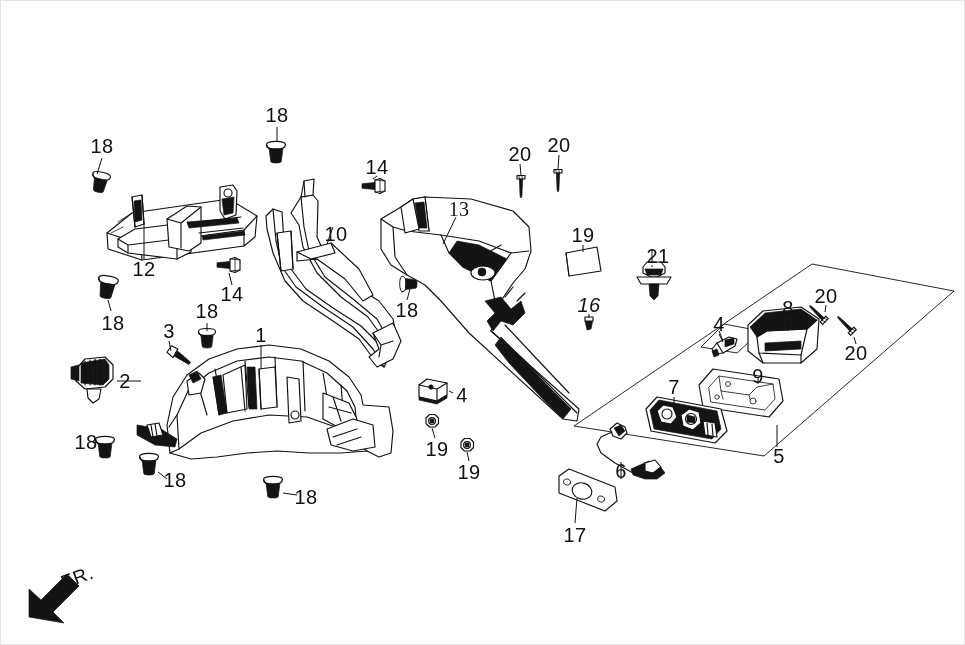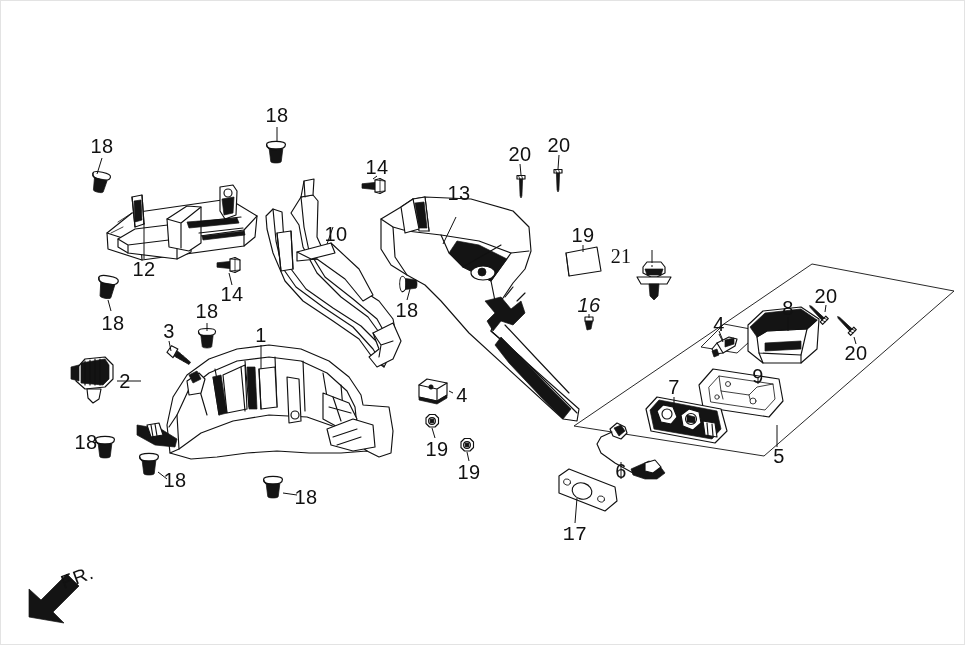--- a/index.html
+++ b/index.html
@@ -368,36 +368,36 @@
       <div class="num" style="left: 168px; top: 330px;">3</div>
       <div class="num" style="left: 718px; top: 323px;">4</div>
       <div class="num" style="left: 778px; top: 455px;">5</div>
       <div class="num" style="left: 620px; top: 470px;">6</div>
       <div class="num" style="left: 673px; top: 386px;">7</div>
       <div class="num" style="left: 787px; top: 307px;">8</div>
       <div class="num" style="left: 757px; top: 375px;">9</div>
       <div class="num" style="left: 582px; top: 234px;">19</div>
       <div class="num" style="left: 461px; top: 394px;">4</div>
       <div class="num" style="left: 143px; top: 268px;">12</div>
-      <div class="num" style="left: 458px; top: 192px;">13</div>
+      <div class="num" style="left: 458px; top: 208px; font-family: Liberation Serif, serif;">13</div>
       <div class="num" style="left: 376px; top: 166px;">14</div>
       <div class="num" style="left: 231px; top: 293px;">14</div>
       <div class="num" style="left: 335px; top: 233px;">10</div>
       <div class="num" style="left: 588px; top: 304px; font-style: italic;">16</div>
-      <div class="num" style="left: 574px; top: 534px; font-family: Liberation Mono, monospace;">17</div>
+      <div class="num" style="left: 574px; top: 534px;">17</div>
       <div class="num" style="left: 101px; top: 145px;">18</div>
       <div class="num" style="left: 276px; top: 114px;">18</div>
       <div class="num" style="left: 112px; top: 322px;">18</div>
       <div class="num" style="left: 206px; top: 310px;">18</div>
       <div class="num" style="left: 406px; top: 309px;">18</div>
       <div class="num" style="left: 85px; top: 441px;">18</div>
       <div class="num" style="left: 174px; top: 479px;">18</div>
       <div class="num" style="left: 305px; top: 496px;">18</div>
       <div class="num" style="left: 436px; top: 448px;">19</div>
       <div class="num" style="left: 468px; top: 471px;">19</div>
       <div class="num" style="left: 519px; top: 153px;">20</div>
       <div class="num" style="left: 558px; top: 144px;">20</div>
       <div class="num" style="left: 825px; top: 295px;">20</div>
       <div class="num" style="left: 855px; top: 352px;">20</div>
-      <div class="num" style="left: 620px; top: 255px; font-family: Liberation Serif, serif;">21</div>
+      <div class="num" style="left: 657px; top: 255px;">21</div>
     </div>
 
 </div>
 
 </body></html>

